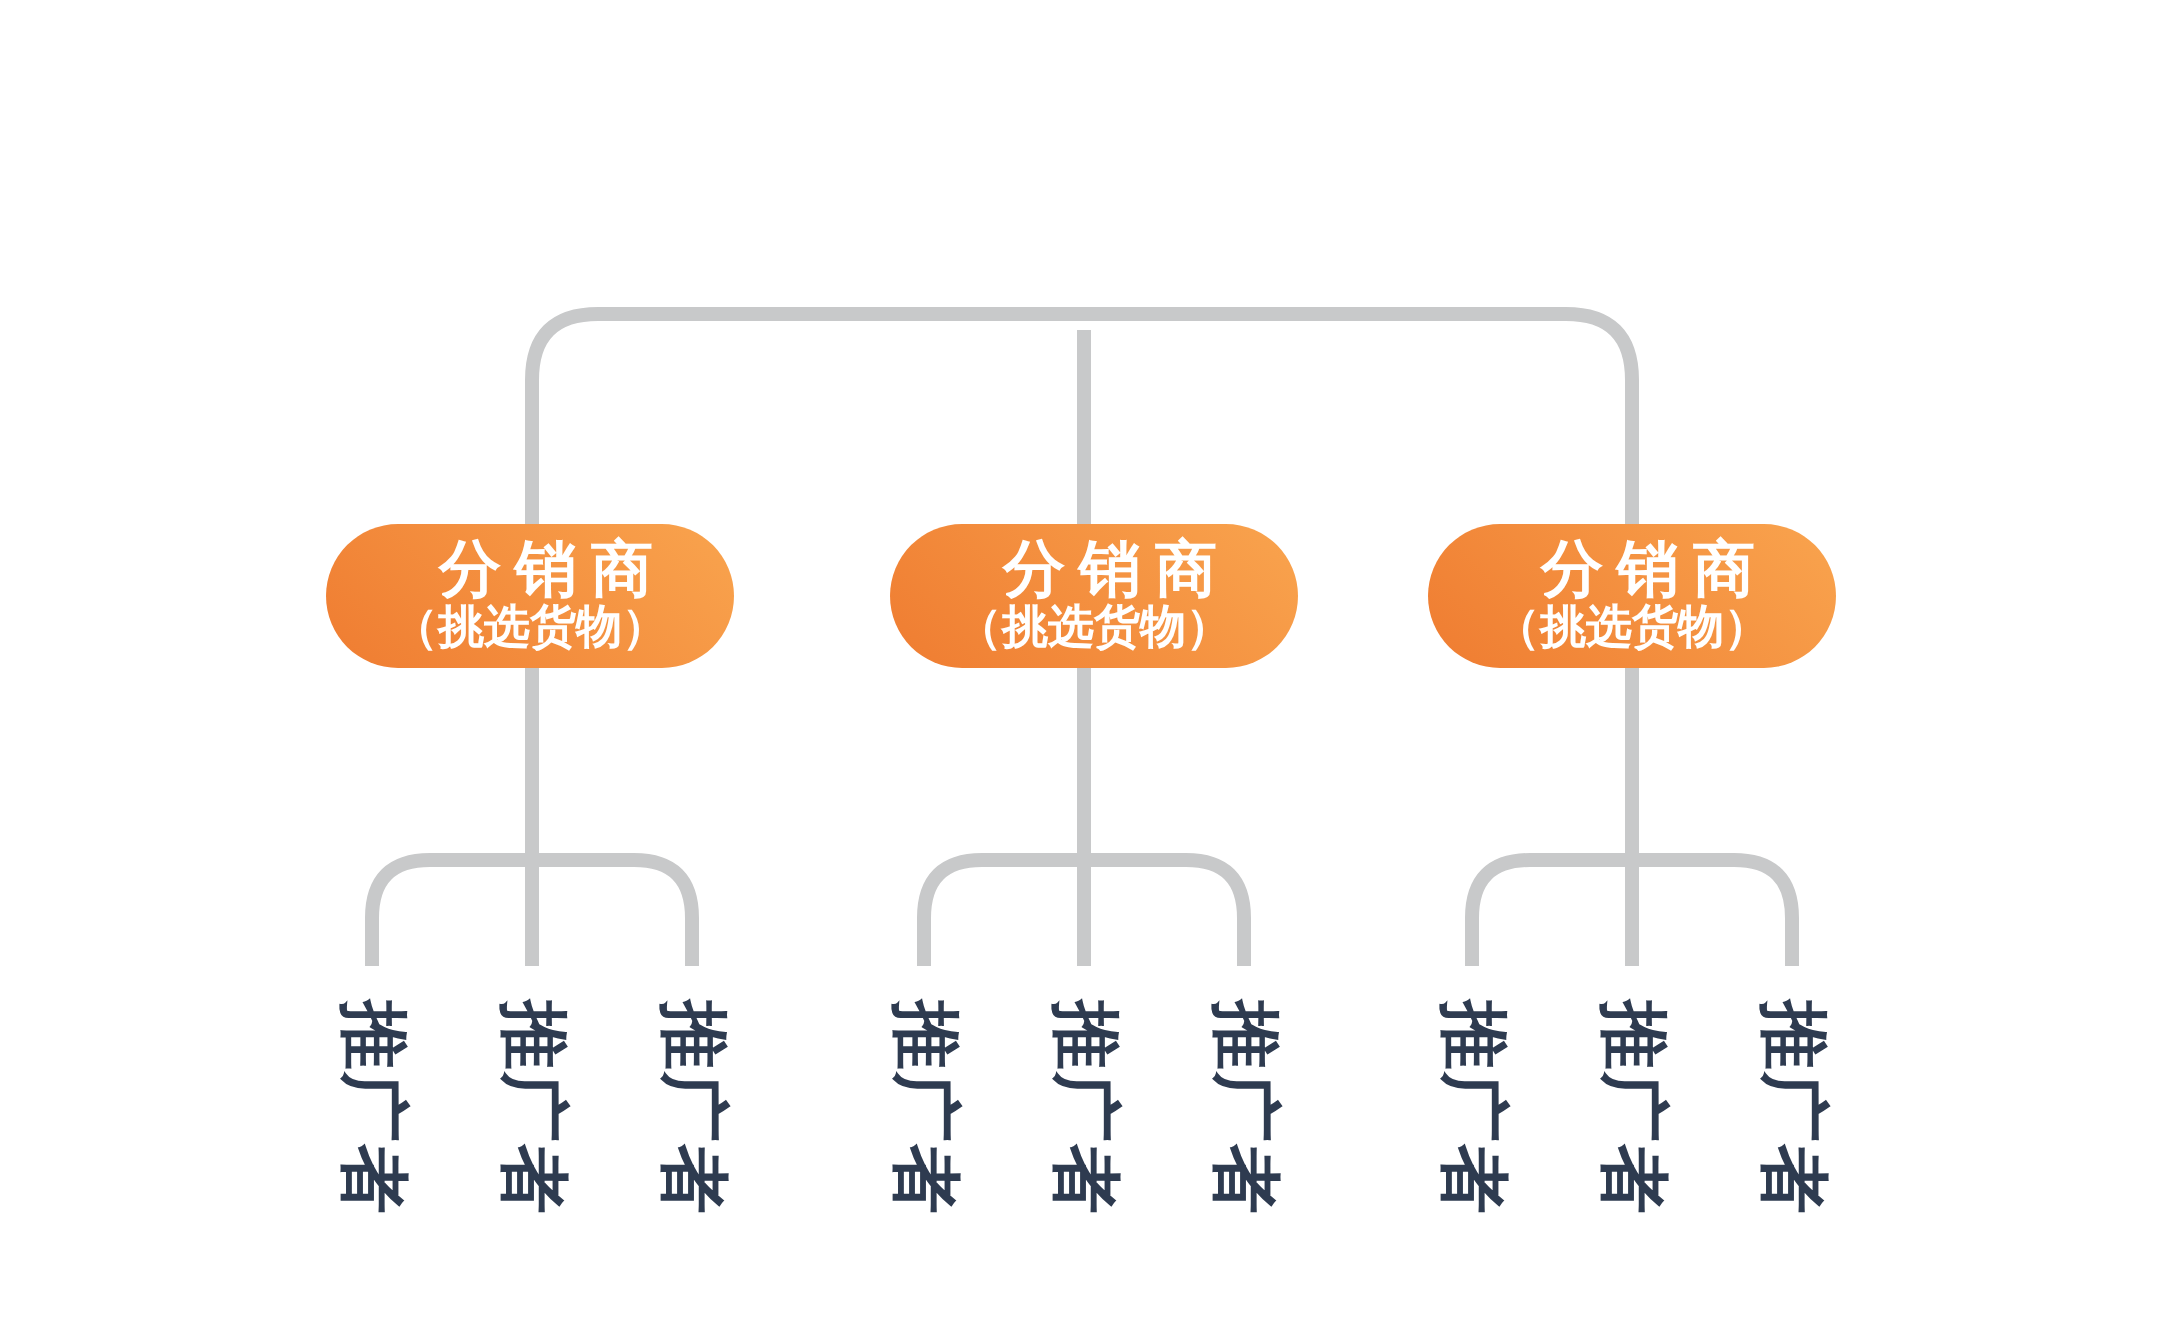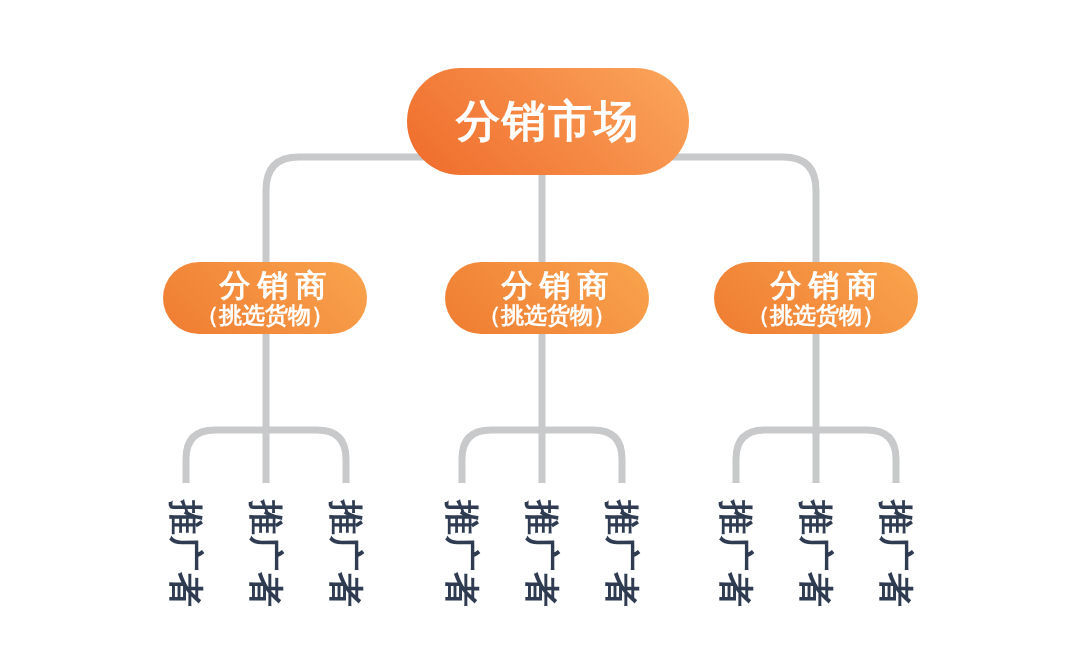--- a/index.html
+++ b/index.html
@@ -58,20 +58,21 @@
     font-size: 31px;
     letter-spacing: 7px;
     line-height: 1.15;
     text-indent: 7px;
     margin-left: 16px;
   }
   .dist-node .line2 {
     font-size: 23px;
     letter-spacing: 0px;
     line-height: 1.1;
+    font-family: Liberation Mono, monospace;
   }
   .dist-1 { left: 163px; }
   .dist-2 { left: 445px; }
   .dist-3 { left: 714px; }
   .promoter {
     position: absolute;
     top: 534px;
     width: 120px;
     height: 40px;
     line-height: 40px;
@@ -107,23 +108,20 @@
     <path d="M 266 330 L 266 483"></path>
     <path d="M 186 483 L 186 459 Q 186 430 215 430 L 317 430 Q 346 430 346 459 L 346 483"></path>
 
     <path d="M 542 330 L 542 483"></path>
     <path d="M 462 483 L 462 459 Q 462 430 491 430 L 593 430 Q 622 430 622 459 L 622 483"></path>
 
     <path d="M 816 330 L 816 483"></path>
     <path d="M 736 483 L 736 459 Q 736 430 765 430 L 867 430 Q 896 430 896 459 L 896 483"></path>
   </svg>
 
-  <div class="pill root-node">
-    <span>分销市场</span>
-  </div>
 
   <div class="pill dist-node dist-1">
     <span class="line1">分销商</span>
     <span class="line2">（挑选货物）</span>
   </div>
   <div class="pill dist-node dist-2">
     <span class="line1">分销商</span>
     <span class="line2">（挑选货物）</span>
   </div>
   <div class="pill dist-node dist-3">

